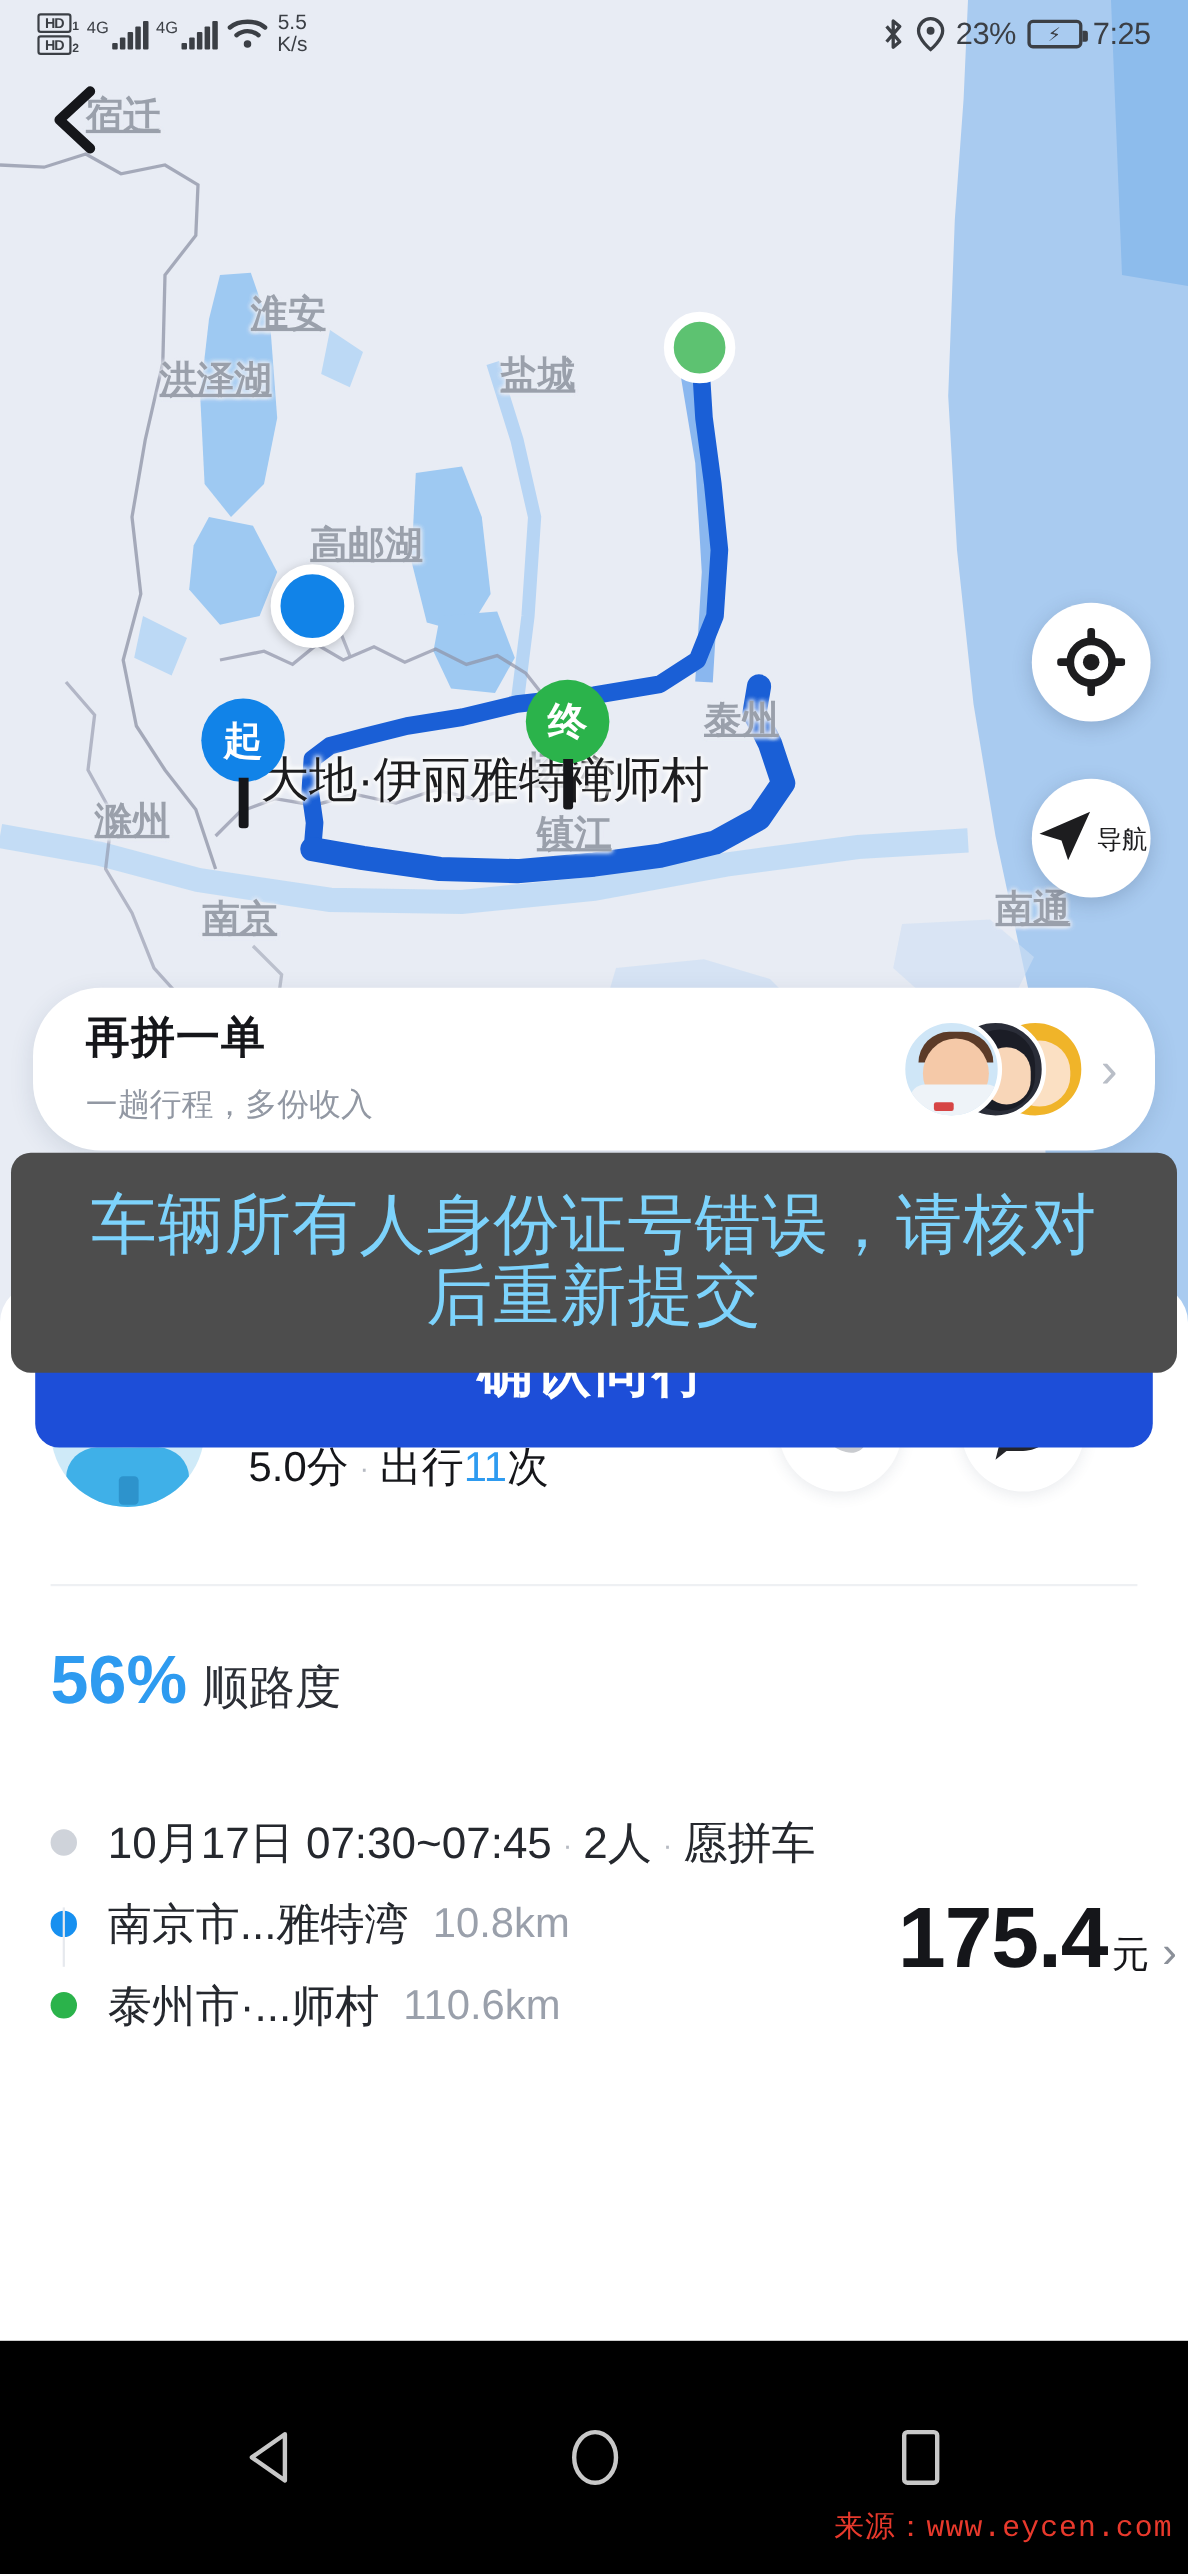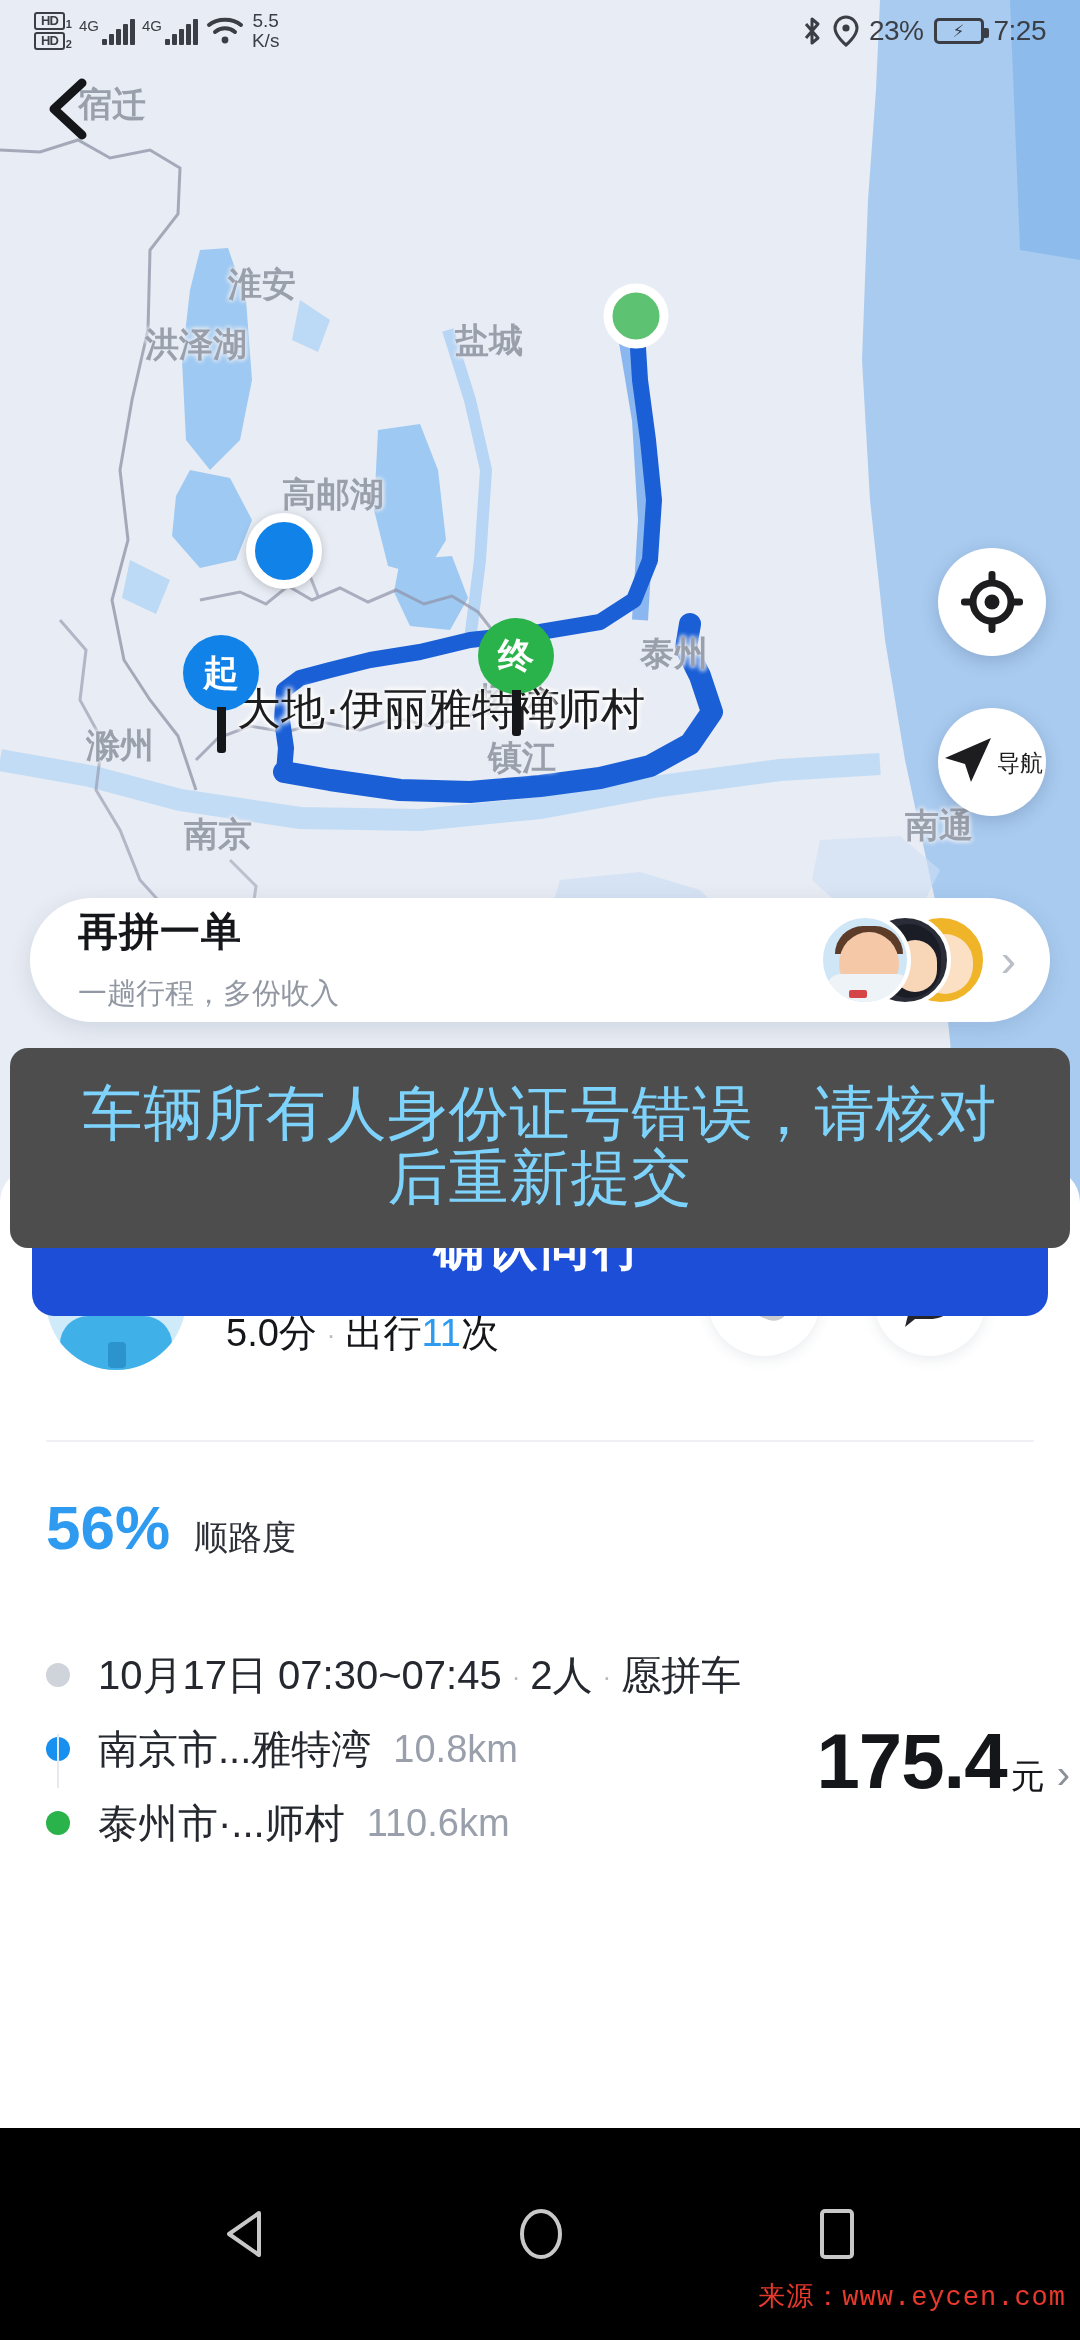--- a/index.html
+++ b/index.html
@@ -49,21 +49,21 @@
 
   
   #map{
     position:absolute; top:0; left:0; width:1080px; height:1530px;
     background:#e8ecf4; overflow:hidden; z-index:1;
   }
   #map svg{position:absolute;top:0;left:0}
   .map-label{
     position:absolute; color:#9aa0ab; font-size:34px; font-weight:bold;
     text-shadow:0 0 5px #e8ecf4, 0 0 5px #e8ecf4, 0 0 5px #e8ecf4;
-    white-space:nowrap; pointer-events:none;
+    white-space:nowrap; pointer-events:none;text-decoration:underline;
   }
   .poi-label{
     position:absolute; color:#1d1d1f; font-size:44px; font-weight:500;
     text-shadow:0 0 6px #fff,0 0 6px #fff,0 0 6px #fff,0 0 4px #fff;
     white-space:nowrap;
   }
 
   
   #back-btn{
     position:absolute; top:78px; left:36px; width:62px;height:62px; z-index:20;
@@ -98,21 +98,21 @@
     position:absolute; border-radius:50%; background:#fff; z-index:22;
     box-shadow:0 5px 18px rgba(40,60,90,.22);
     display:flex;flex-direction:row;align-items:center;justify-content:center;
   }
   #locate-btn{ right:34px; top:548px; width:108px;height:108px; }
   #nav-btn{ right:34px; top:708px; width:108px;height:108px; }
   #nav-btn .nav-text{ font-size:23px;color:#1d1d1f;margin-top:2px;font-weight:500 }
 
   
   #promo-card{
-    position:absolute; left:30px; top:898px; width:1020px; height:124px;
+    position:absolute; left:30px; top:898px; width:1020px; height:148px;
     background:#fff; border-radius:62px; z-index:30;
     box-shadow:0 6px 22px rgba(40,60,90,.13);
     display:flex; align-items:center; padding:0 34px 0 48px;
   }
   #promo-text{flex:1}
   #promo-title{font-size:40px;font-weight:bold;color:#15161a;line-height:46px;letter-spacing:1px}
   #promo-sub{font-size:29px;color:#9298a3;line-height:38px;margin-top:20px}
   #promo-avatars{position:relative;width:168px;height:92px;margin-right:14px}
   .av{
     position:absolute;top:0;width:92px;height:92px;border-radius:50%;
@@ -173,21 +173,21 @@
     display:flex;align-items:center;justify-content:center;
   }
   #call-btn{left:708px}
   #chat-btn{left:874px}
 
   #divider{position:absolute;left:46px;top:272px;width:988px;height:2px;background:#eef0f3}
 
   
   #match-row{position:absolute;left:46px;top:324px;display:flex;align-items:baseline}
   #match-pct{font-size:62px;font-weight:bold;color:#2e9bf0;letter-spacing:0}
-  #match-label{font-size:34px;color:#2c2f36;margin-left:24px}
+  #match-label{font-size:42px;color:#2c2f36;margin-left:14px}
 
   
   #trip-block{position:absolute;left:46px;top:470px;width:988px}
   .trip-line{display:flex;align-items:center;position:relative;height:74px}
   .tdot{width:24px;height:24px;border-radius:50%;flex:none;margin-right:28px}
   .tdot.gray{background:#cfd3da}
   .tdot.blue{background:#1790f0}
   .tdot.green{background:#2bb34b}
   .ttext{font-size:40px;color:#25282e;white-space:nowrap}
   .ttext .mid{color:#b6bac2;font-size:26px;margin:0 10px;vertical-align:middle}

